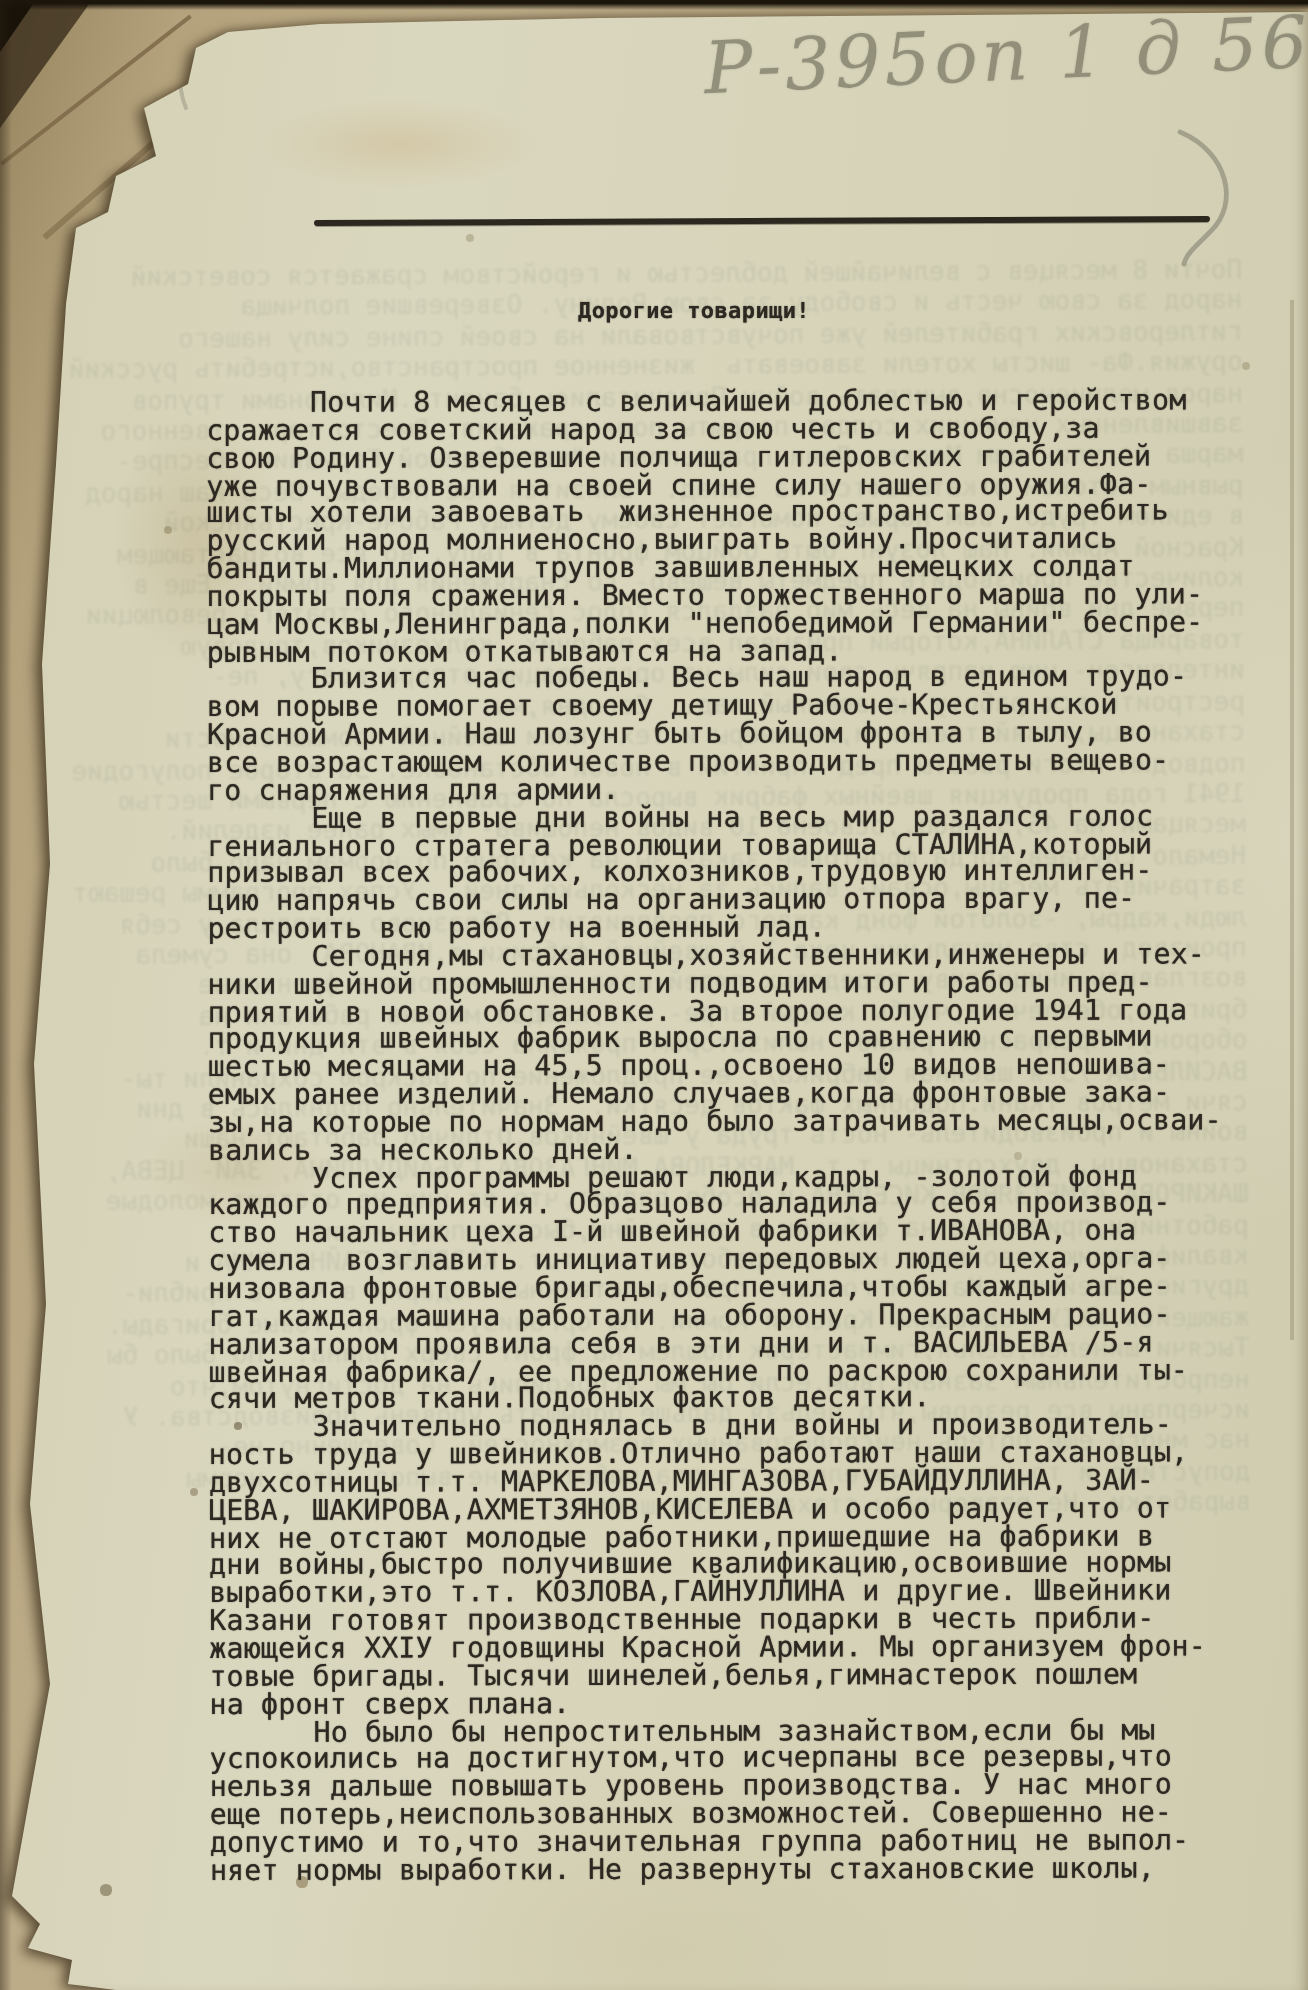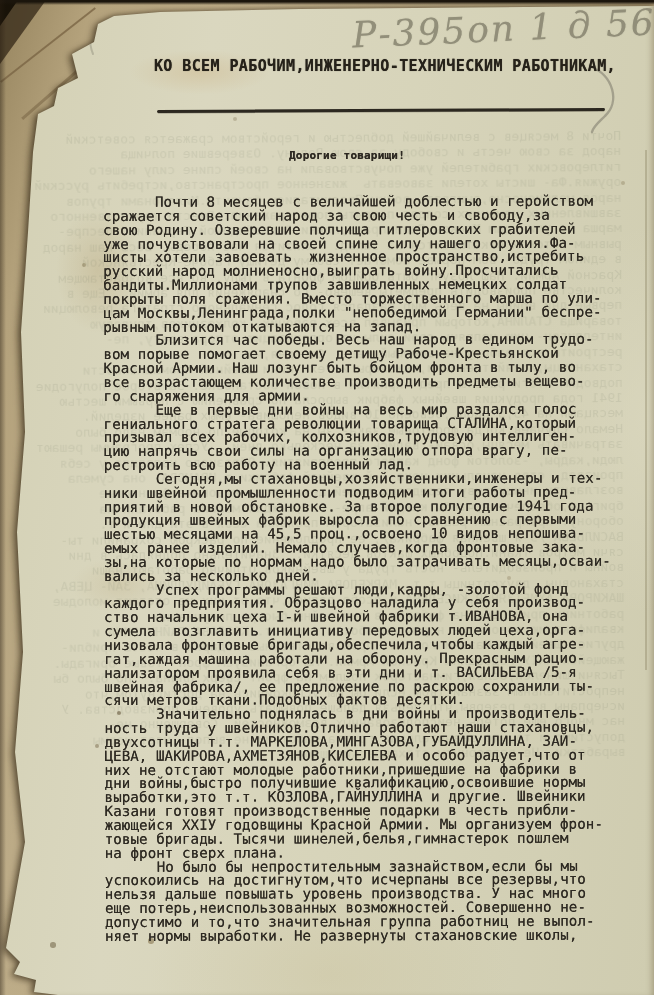--- a/index.html
+++ b/index.html
@@ -91,21 +91,20 @@
       <div class="fold-right"></div>
 
       <div class="handwriting">Р-395оп 1 д 563</div>
 
       <svg class="pencil-marks" width="654" height="995" viewBox="0 0 654 995">
         <path d="M 590 66 C 614 76 620 102 605 116 C 598 123 593 127 592 132" fill="none" stroke="#8e8c7a" stroke-width="2.4" opacity="0.7" stroke-linecap="round"></path>
         <path d="M 97 22 C 90 30 88 42 93 54" fill="none" stroke="#8e8c7a" stroke-width="2" opacity="0.45" stroke-linecap="round"></path>
       </svg>
 
       <div class="title-block">
-        <div>КО ВСЕМ РАБОЧИМ,ИНЖЕНЕРНО-ТЕХНИЧЕСКИМ РАБОТНИКАМ,</div>
       </div>
       <div class="title-underline"></div>
 
       <div class="salutation">Дорогие товарищи!</div>
 
       <div class="body-text" id="body-text">
           <p>Почти 8 месяцев с величайшей доблестью и геройством
 сражается советский народ за свою честь и свободу,за
 свою Родину. Озверевшие полчища гитлеровских грабителей
 уже почувствовали на своей спине силу нашего оружия.Фа-

